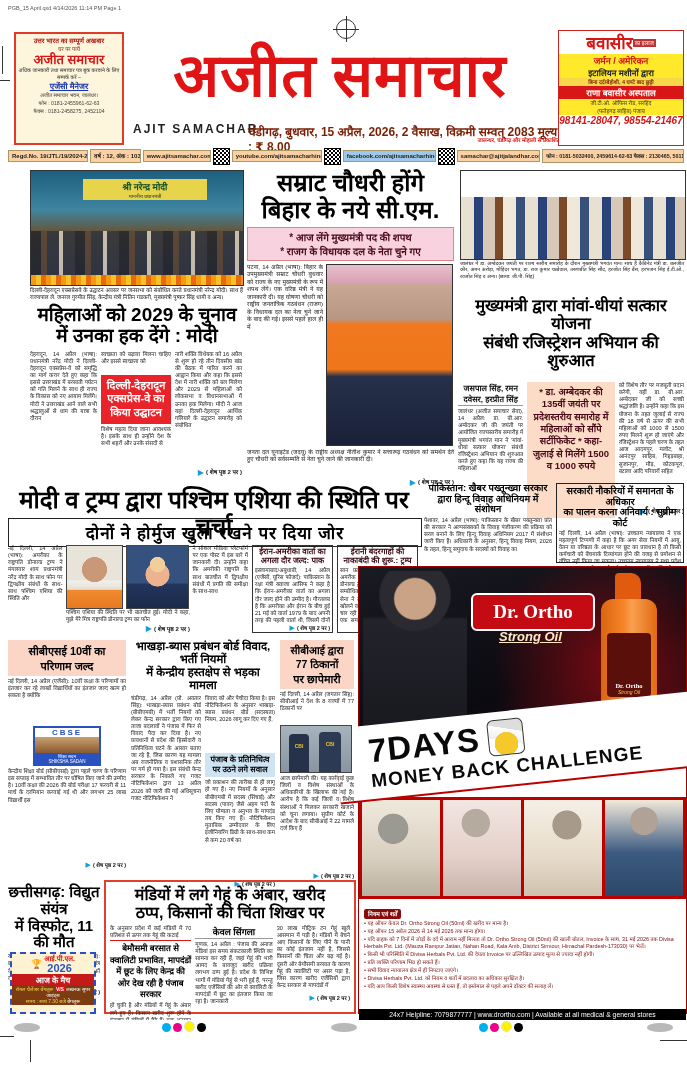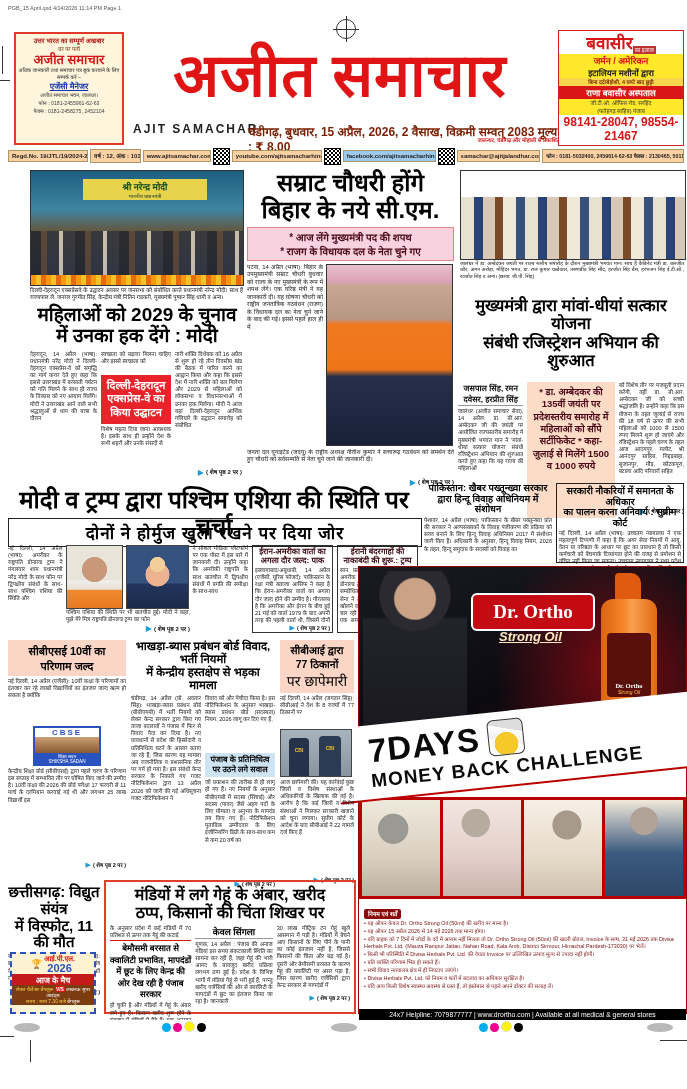--- a/index.html
+++ b/index.html
@@ -58,33 +58,33 @@
   </div>
 
   <div class="abs" style="left:128px;top:34px;width:424px;height:84px;text-align:center;">
     <span style="font-size:60px;font-weight:bold;color:#e01414;line-height:84px;letter-spacing:1px;font-family:'Liberation Serif','DejaVu Serif',serif;">अजीत समाचार</span>
   </div>
   <div class="abs" style="left:133px;top:122px;font-size:12px;font-weight:bold;letter-spacing:2px;color:#222;">AJIT SAMACHAR</div>
   <div class="abs" style="left:248px;top:123px;width:310px;font-size:12px;font-weight:bold;color:#7a1f04;">चंडीगढ़, बुधवार, 15 अप्रैल, 2026, 2 वैसाख, विक्रमी सम्वत् 2083   मूल्य : ₹ 8.00</div>
   <div class="abs" style="left:415px;top:136px;width:145px;font-size:5.5px;font-weight:bold;color:#d81616;text-align:right;">जालन्धर, चंडीगढ़ और मोहाली से प्रकाशित</div>
 
   <div class="abs" style="left:558px;top:30px;width:126px;height:116px;border:1.5px solid #c22;box-sizing:border-box;text-align:center;background:#fff;">
-    <div style="display:flex;align-items:flex-end;justify-content:center;background:#fff;">
+    <div style="display:flex;align-items:center;justify-content:center;background:#fff;">
       <span style="font-size:17px;font-weight:bold;color:#d81616;font-family:'Liberation Serif','DejaVu Serif',serif;">बवासीर</span>
       <span style="font-size:5.5px;color:#fff;background:#b33;padding:0 2px;">का इलाज</span>
     </div>
     <div style="background:#ffe92a;">
       <div style="font-size:9px;font-weight:bold;color:#d81616;">जर्मन / अमेरिकन</div>
       <div style="font-size:8.5px;font-weight:bold;color:#222;">इटालियन मशीनों द्वारा</div>
       <div style="font-size:5.5px;font-weight:bold;color:#7a2a0a;background:#f8d84a;">बिना दर्द/बेहोशी, 4 घण्टे बाद छुट्टी</div>
     </div>
     <div style="background:#d81616;color:#fff;font-size:8.5px;font-weight:bold;padding:1px 16px;">राणा बवासीर अस्पताल</div>
     <div style="background:#ffe92a;font-size:5.5px;color:#333;">जी.टी.ओ. ऑफिस रोड, सरहिंद</div>
     <div style="background:#ffe92a;font-size:5.5px;color:#333;">(फतेहगढ़ साहिब) पंजाब</div>
-    <div style="font-size:12px;font-weight:bold;color:#d81616;">98141-28047, 98554-21467</div>
+    <div style="font-size:10px;font-weight:bold;color:#d81616;font-style:italic;">98141-28047, 98554-21467</div>
   </div>
 
   <div class="abs" style="left:8px;top:147px;width:676px;height:18px;display:flex;gap:2px;align-items:center;">
     <div class="seg">
         <span>Regd.No. 19/JTL/19/2024-26</span>
       </div>
     <div class="seg">
         <span>वर्ष : 12, अंक : 103</span>
       </div>
     <div class="seg">
@@ -360,21 +360,21 @@
           <span class="cont" style="font-size:5.5px;">( शेष पृष्ठ 2 पर )</span>
         </div>
       </div>
     </div>
   </div>
 
   <div class="abs" style="left:280px;top:640px;width:74px;height:238px;">
     <div class="pinkbox" style="background:#fbd6c6;border:none;padding:3px 2px;text-align:center;">
       <div style="font-size:10.5px;font-weight:bold;">सीबीआई द्वारा</div>
       <div style="font-size:10.5px;font-weight:bold;">77 ठिकानों</div>
-      <div style="font-size:14px;font-weight:normal;">पर छापेमारी</div>
+      <div style="font-size:11px;font-weight:bold;">पर छापेमारी</div>
     </div>
     <div class="tiny2" style="height:34px;margin-top:2px;">नई दिल्ली, 14 अप्रैल (जगतार सिंह): सीबीआई ने देश के 8 राज्यों में 77 ठिकानों पर</div>
     <div class="photo" style="width:70px;height:46px;border:1px solid #444;background:linear-gradient(180deg,#a8b4bc,#8894a0);position:relative;">
       <div style="position:absolute;left:8px;top:8px;width:20px;height:38px;background:#26324a;border-radius:4px 4px 0 0;text-align:center;"><span style="color:#f2c22a;font-size:5px;font-weight:bold;">CBI</span></div>
       <div style="position:absolute;left:38px;top:6px;width:22px;height:40px;background:#2c3a54;border-radius:4px 4px 0 0;text-align:center;"><span style="color:#f2c22a;font-size:5px;font-weight:bold;">CBI</span></div>
     </div>
     <div class="tiny2" style="height:96px;margin-top:2px;">आज छापेमारी की। यह कार्रवाई कुछ जिलों व विशेष संस्थाओं के अधिकारियों के खिलाफ की गई है। आरोप है कि कई जिलों व विशेष संस्थाओं ने मिलकर सरकारी खजाने को चूना लगाया। सुप्रीम कोर्ट के आदेश के बाद सीबीआई ने 22 मामले दर्ज किए हैं</div>
     <div class="arrownote">
       <span style="color:#1a9cd8;font-size:7px;">▶</span>
       <span class="cont" style="font-size:5.5px;">( शेष पृष्ठ 2 पर )</span>

